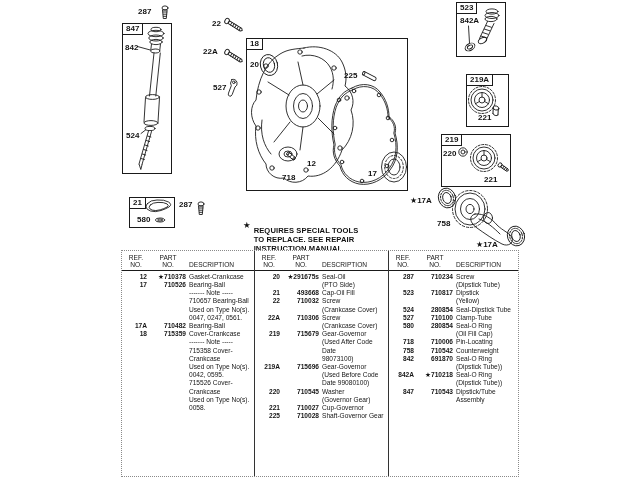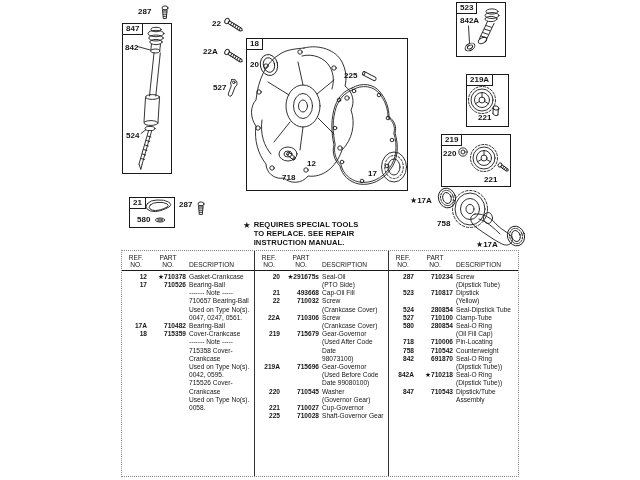--- a/index.html
+++ b/index.html
@@ -6,21 +6,21 @@
   body{font-family:"Liberation Sans","DejaVu Sans",sans-serif;color:#161616;}
   #stage{position:relative;width:640px;height:480px;background:#fff;}
   #art{position:absolute;left:0;top:0;}
   .pbox{position:absolute;border:1px solid #1a1a1a;box-sizing:border-box;}
   .chip{position:absolute;border:1px solid #1a1a1a;background:#fff;font-weight:bold;
         font-size:8px;line-height:10px;padding:0 3px;white-space:nowrap;}
   .dlabel{position:absolute;font-weight:bold;font-size:8px;line-height:9px;color:#111;white-space:nowrap;}
   .note{position:absolute;left:243px;top:221px;display:flex;gap:3px;font-weight:bold;
         font-size:7.6px;line-height:8.8px;color:#111;}
   .note .star{font-size:8.5px;line-height:8.8px;}
-  .note .txt{white-space:pre-line;letter-spacing:.1px;}
+  .note .txt{white-space:pre-line;letter-spacing:.1px;margin-top:6px;}
   .table{position:absolute;left:121px;top:250px;width:398px;height:227px;
          border:1px dotted #8a8a8a;display:flex;box-sizing:border-box;background:#fff;}
   .tgroup{box-sizing:border-box;}
   .tg1{width:132px;} .tg2{width:134px;} .tg3{width:130px;}
   .tg2,.tg3{border-left:1px solid #333;}
   .thead{display:grid;grid-template-columns:22px 36px 1fr;gap:3px;align-items:end;
          padding:3px 2px 1px 3px;border-bottom:1.2px solid #1a1a1a;
          font-size:6.6px;line-height:7.4px;}
   .th{white-space:pre-line;}
   .th.ref,.th.part{text-align:center;}

